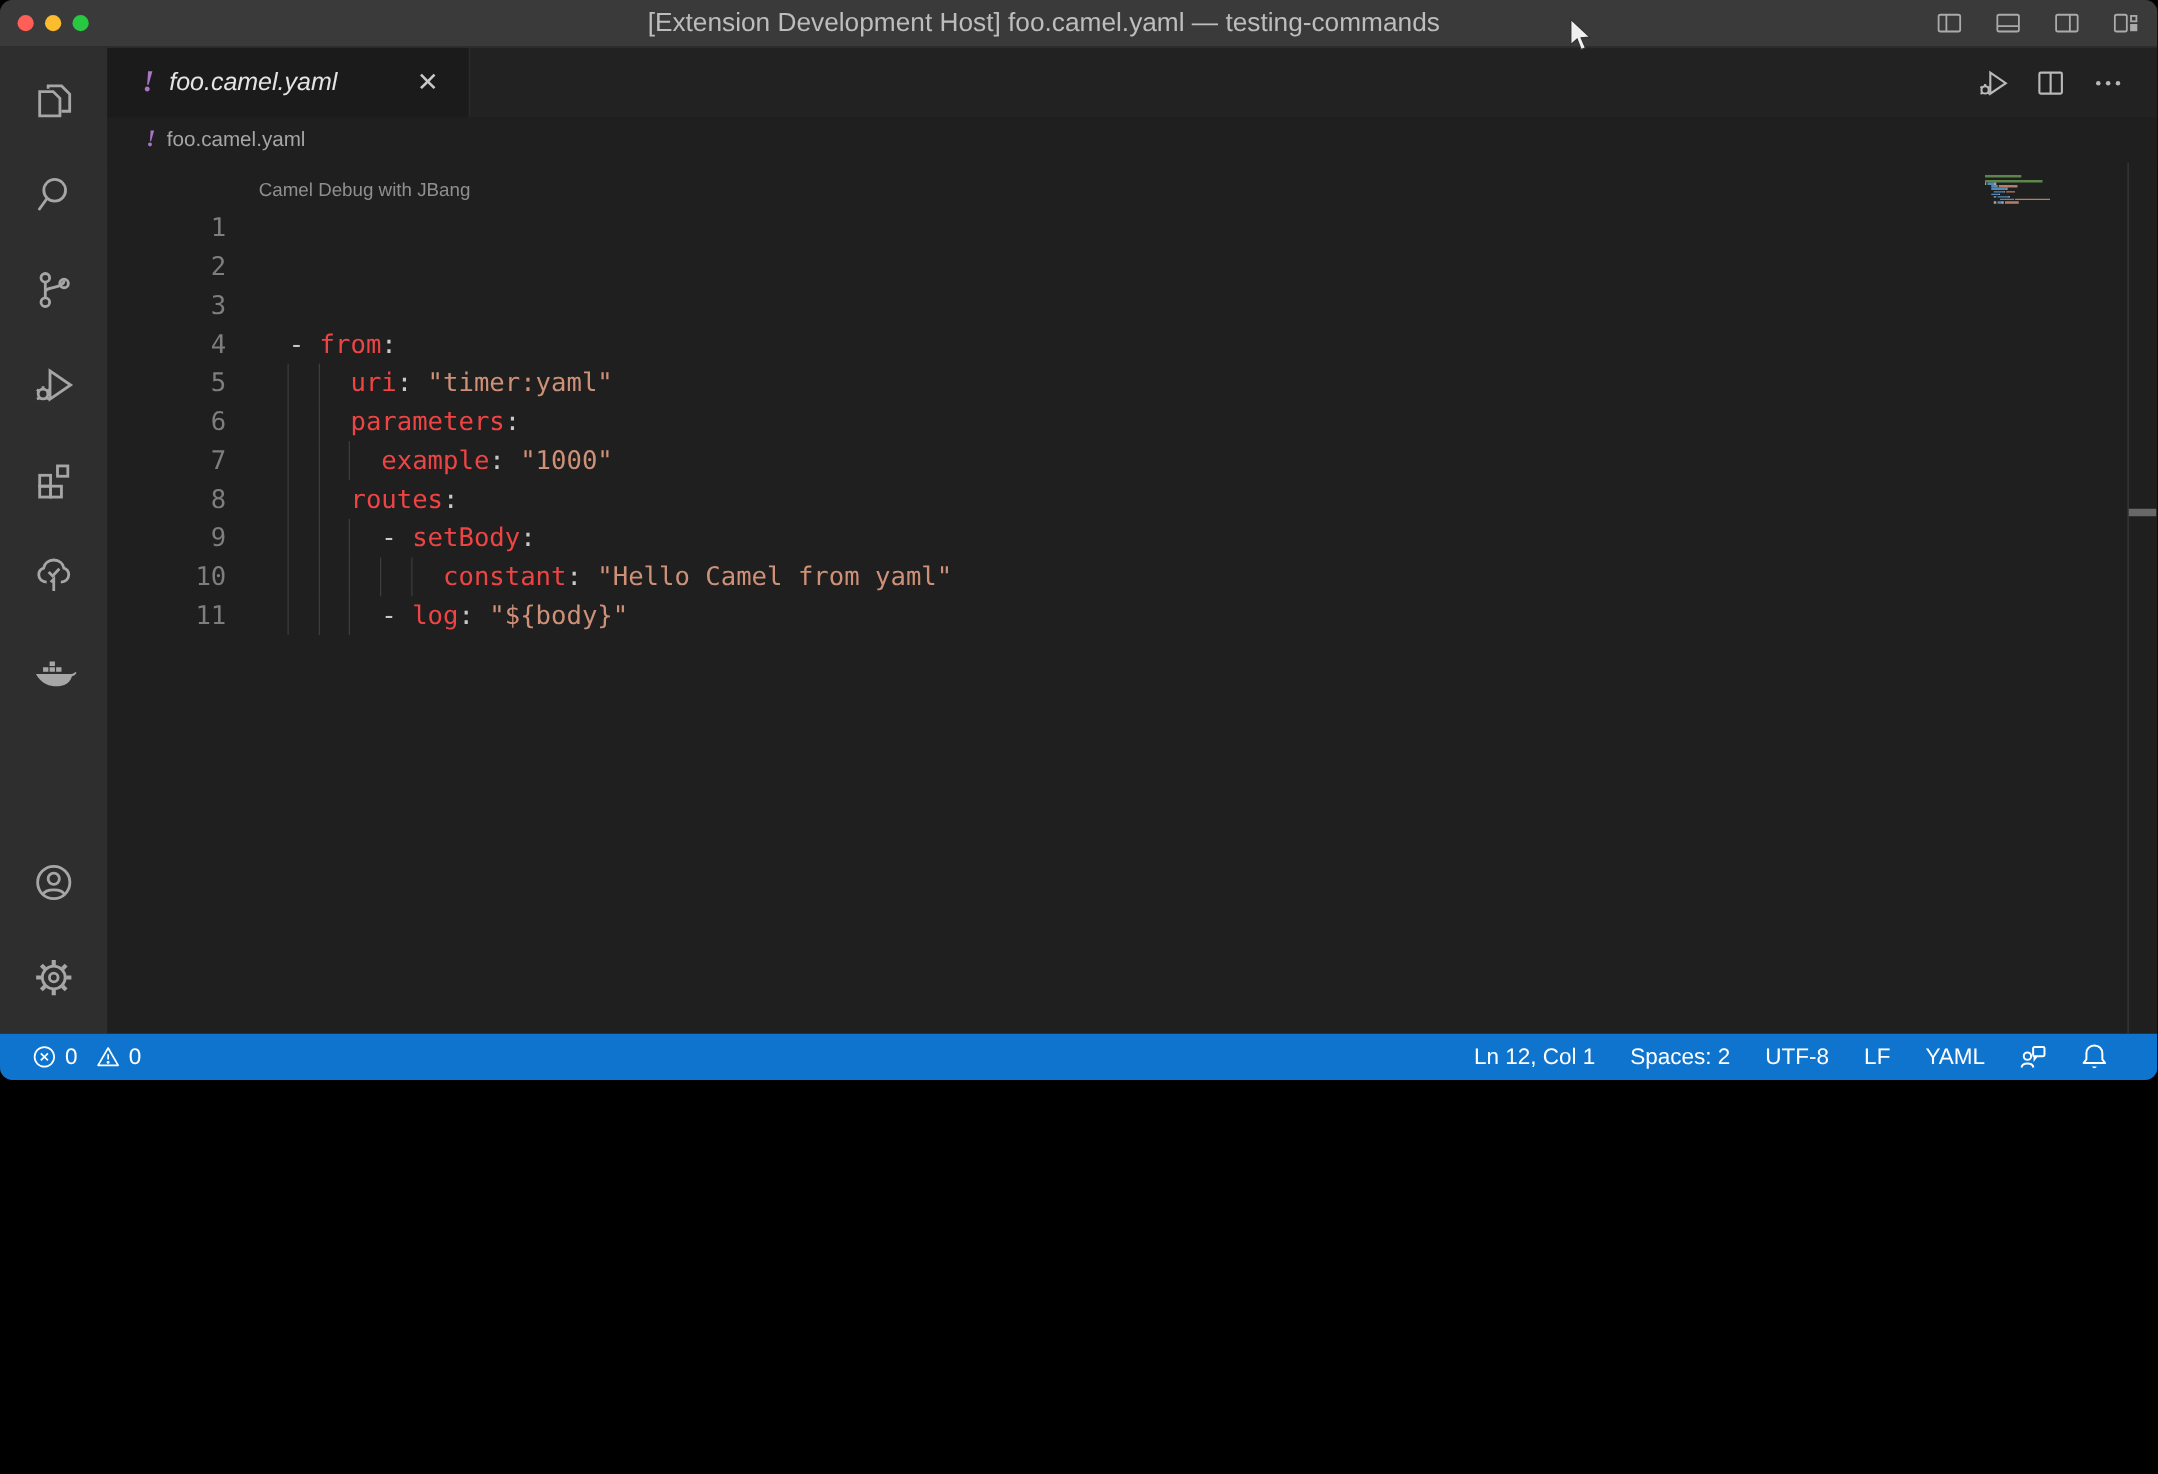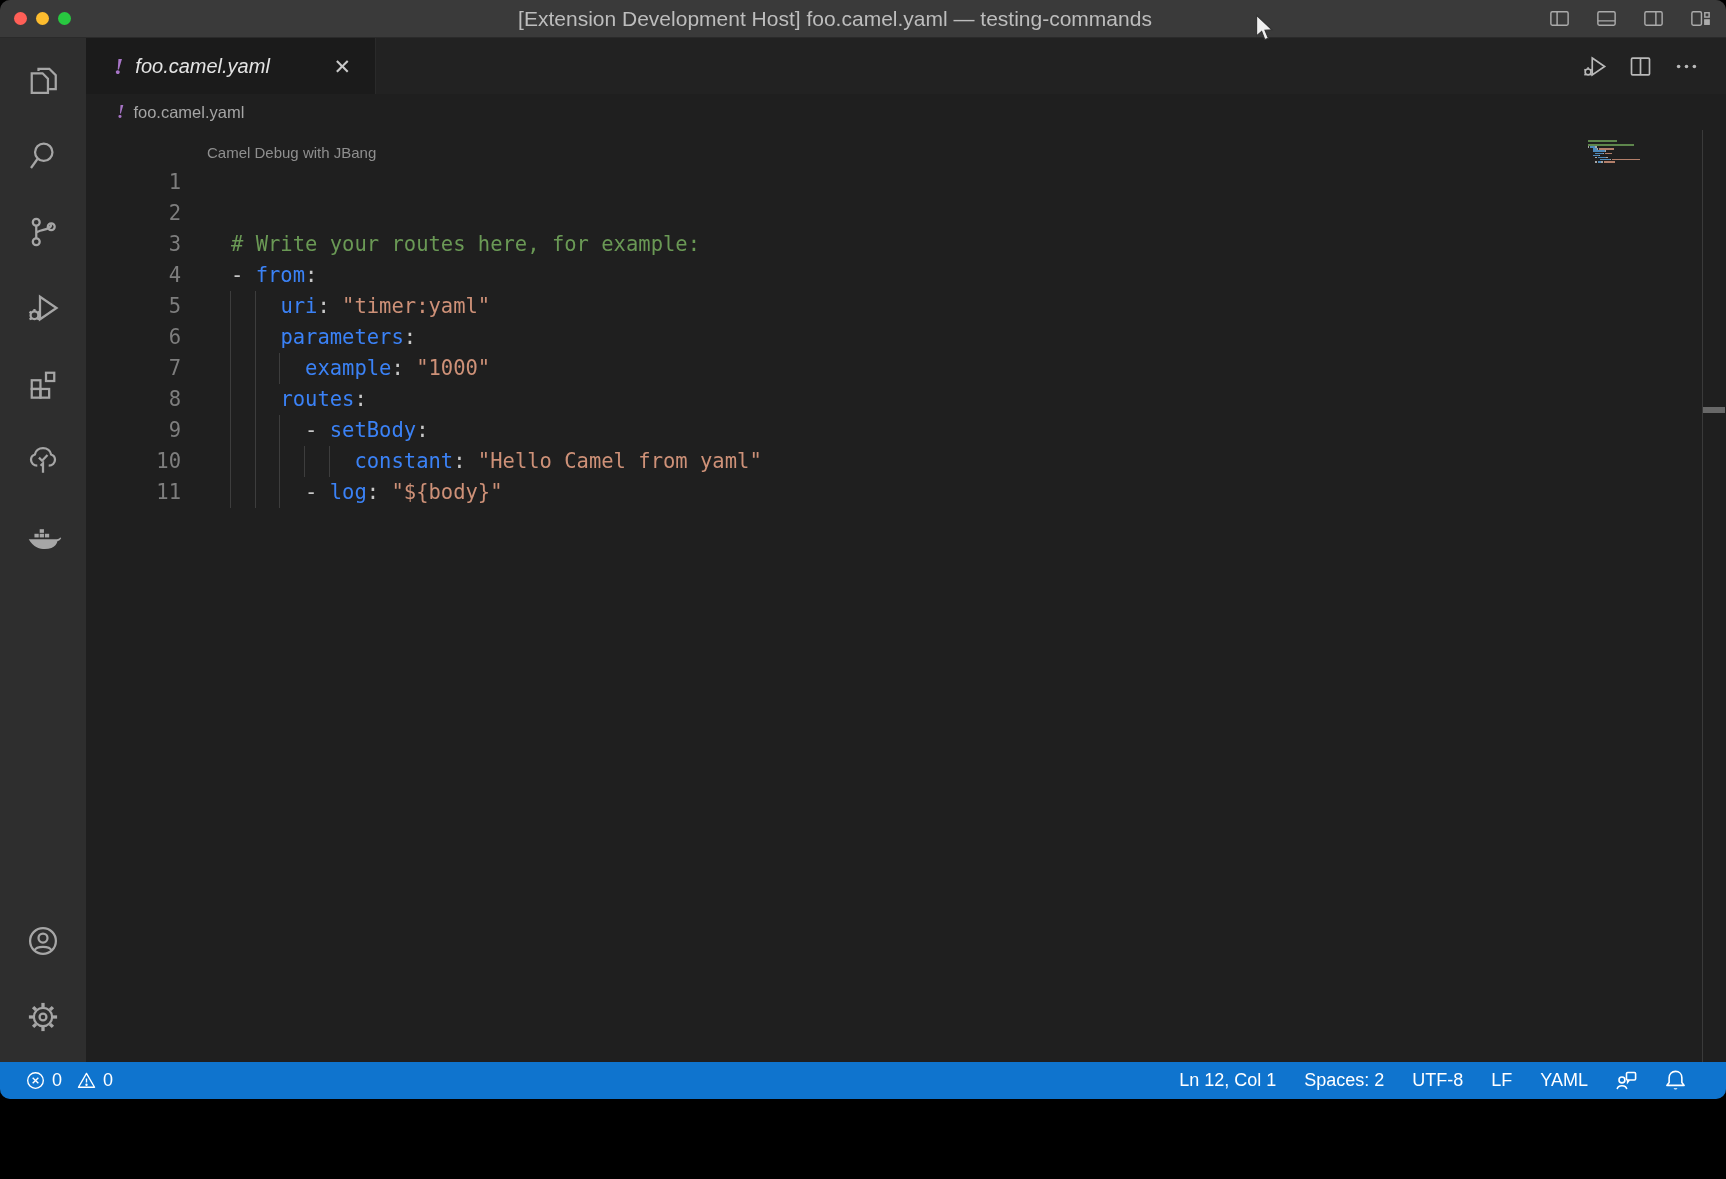--- a/index.html
+++ b/index.html
@@ -1,18 +1,18 @@
 <!DOCTYPE html>
 <html><head>
 <meta charset="utf-8">
 <style>
   * { margin:0; padding:0; box-sizing:border-box; }
   html,body { width:1726px; height:1179px; background:#000; overflow:hidden; }
   body { font-family:"Liberation Sans", sans-serif; }
-  .window { width:1726px; height:1099px; display:flex; flex-direction:column; border-radius:10px; overflow:hidden; background:#1F1F1F; position:relative; }
+  .window { width:1726px; height:864px; display:flex; flex-direction:column; border-radius:10px; overflow:hidden; background:#1F1F1F; position:relative; }
 
   
   .titlebar { height:38px; background:#3A3A3A; border-bottom:1px solid #2A2A2A; position:relative; display:flex; align-items:center; flex:none; }
   .traffic { display:flex; gap:9px; padding-left:14px; }
   .traffic span { width:13px; height:13px; border-radius:50%; display:block; }
   .tl-close { background:#FF5F57; } .tl-min { background:#FDBC2E; } .tl-zoom { background:#28C840; }
   .win-title { position:absolute; left:50%; transform:translateX(-50%); margin-left:-28px; top:0; line-height:38px; color:#BDBDBD; font-size:21px; font-weight:500; white-space:nowrap; }
   .titlebar-actions { margin-left:auto; display:flex; align-items:center; gap:24px; padding-right:14px; }
   .titlebar-actions svg { display:block; }
 
@@ -43,21 +43,21 @@
   .crumb-label { color:#A5A5A5; font-size:16.5px; margin-left:9px; }
 
   
   .editor-content { flex:1; position:relative; padding-top:8px; font-family:"DejaVu Sans Mono", monospace; font-size:20.5px; overflow:hidden;padding-left:31px; }
   .codelens { height:29px; line-height:29px; padding-left:90px; font-family:"Liberation Sans", sans-serif; font-size:15px; color:#8F8F8F; cursor:pointer; }
   .line-row { display:flex; height:31px; line-height:31px; position:relative; }
   .ln { width:64px; text-align:right; color:#7E7E7E; flex:none; }
   .line-row.current .ln { color:#C6C6C6; }
   .code { margin-left:50px; position:relative; white-space:pre; color:#D4D4D4; }
   .guide { position:absolute; top:0; bottom:0; width:1px; background:#3D3D3D; }
-  .tk-comment { color:#6A9955; } .tk-key { color:#3b82f6; } .tk-str { color:#CE9178; } .tk-punct { color:#C8C8C8; } .tk-ws { color:#D4D4D4; }
+  .tk-comment { color:#6A9955; } .tk-key { color:#ef4444; } .tk-str { color:#CE9178; } .tk-punct { color:#C8C8C8; } .tk-ws { color:#D4D4D4; }
   .curbox { position:absolute; left:114px; width:1383px; top:0; bottom:0; border:1px solid #333333; pointer-events:none; }
 
   
   .minimap { position:absolute; top:0; right:24px; bottom:0; width:117px; }
   .minimap-code { position:absolute; top:10px; left:3px; right:0; }
   .mm-row { height:2.1px; position:relative; }
   .mm-seg { position:absolute; top:0; height:1.6px; opacity:.85; }
   .overview-ruler { position:absolute; top:0; right:0; bottom:0; width:24px; border-left:1px solid #3A3A3A; }
   .cursor-marker { position:absolute; left:0; right:1px; top:277px; height:6px; background:#7A7A7A; opacity:.8; }
 
@@ -244,21 +244,20 @@
         <div>
             <div class="line-row">
               <div class="ln">1</div>
             </div>
             <div class="line-row">
               <div class="ln">2</div>
               <div class="code"></div>
             </div>
             <div class="line-row">
               <div class="ln">3</div>
-              <div class="code"><span class="tk-comment"># Write your routes here, for example:</span></div>
             </div>
             <div class="line-row">
               <div class="ln">4</div>
               <div class="code"><span class="tk-punct">- </span><span class="tk-key">from</span><span class="tk-punct">:</span></div>
             </div>
             <div class="line-row">
               <div class="ln">5</div>
               <div class="code"><span class="guide" style="left: calc(0ch - 1px);"></span><span class="guide" style="left: calc(2ch - 1px);"></span><span class="tk-ws">    </span><span class="tk-key">uri</span><span class="tk-punct">: </span><span class="tk-str">"timer:yaml"</span></div>
             </div>
             <div class="line-row">

